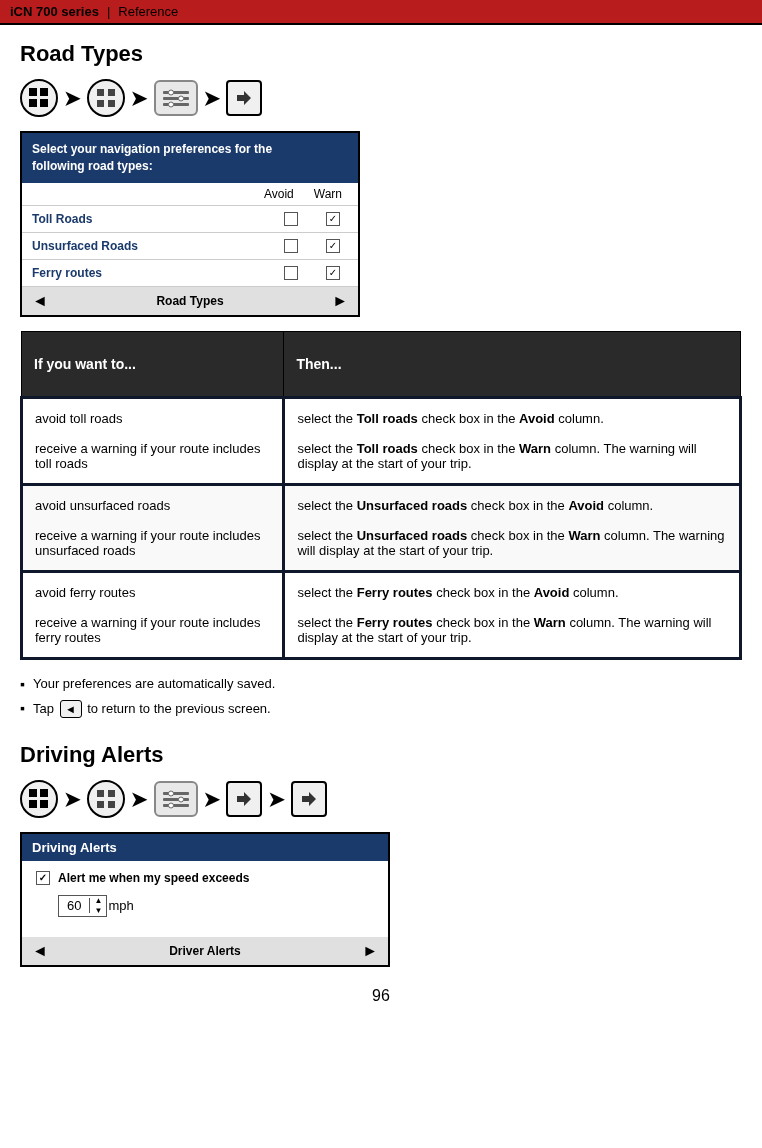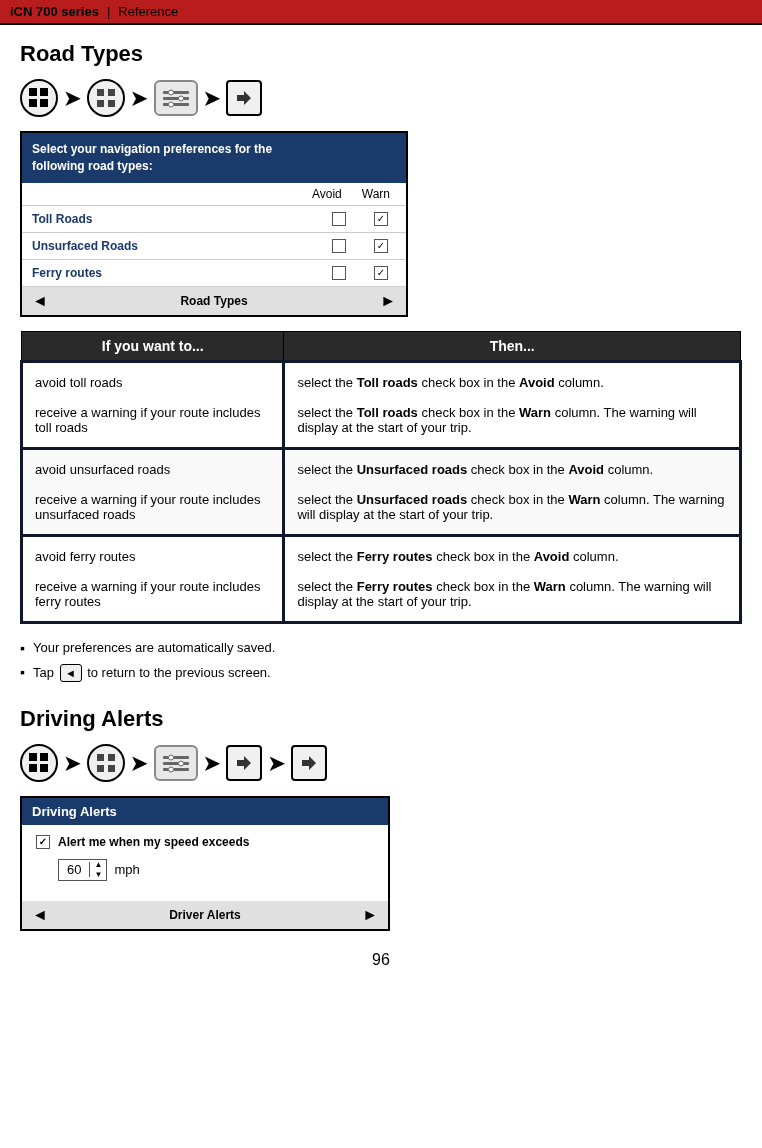--- a/index.html
+++ b/index.html
@@ -104,21 +104,21 @@
       border: 2px solid #000;
       border-radius: 4px;
       display: flex;
       align-items: center;
       justify-content: center;
       background: #f0f0f0;
     }
 
     
     .screenshot-box {
-      width: 388px;
+      width: 340px;
       border: 2px solid #000;
       margin-bottom: 14px;
       background: #fff;
     }
 
     .screenshot-header {
       background: #1a3a6b;
       color: #fff;
       padding: 8px 10px;
       font-size: 12px;
@@ -193,22 +193,22 @@
 
     
     .info-table {
       width: 100%;
       border-collapse: collapse;
       margin-bottom: 16px;
     }
     .info-table th {
       background: #2a2a2a;
       color: #fff;
-      padding: 6px 12px;
-      text-align: center;
+      padding: 24px 12px;
+      text-align: left;
       font-size: 14px;
       border: 1px solid #000;
     }
     .info-table td {
       padding: 12px 12px;
       border: 3px solid #0f172a;
       vertical-align: top;
       font-size: 13px;
     }
     .info-table tr:nth-child(even) td {
@@ -286,21 +286,21 @@
     .da-checkbox.checked::after {
       content: '✓';
       font-size: 10px;
       color: #000;
     }
     .da-speed-row {
       display: flex;
       align-items: center;
       margin-left: 22px;
       margin-bottom: 10px;
-      gap: 7px;
+      gap: 1px;
     }
     .speed-box {
       display: flex;
       align-items: center;
       border: 1.5px solid #555;
       height: 22px;
     }
     .speed-val {
       padding: 0 8px;
       font-size: 13px;

